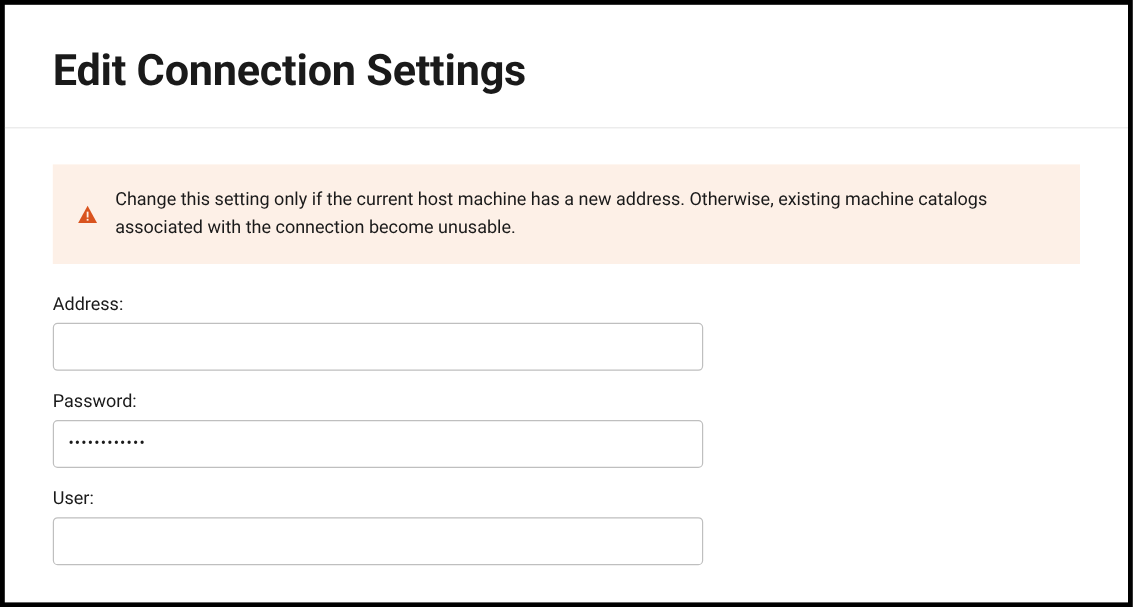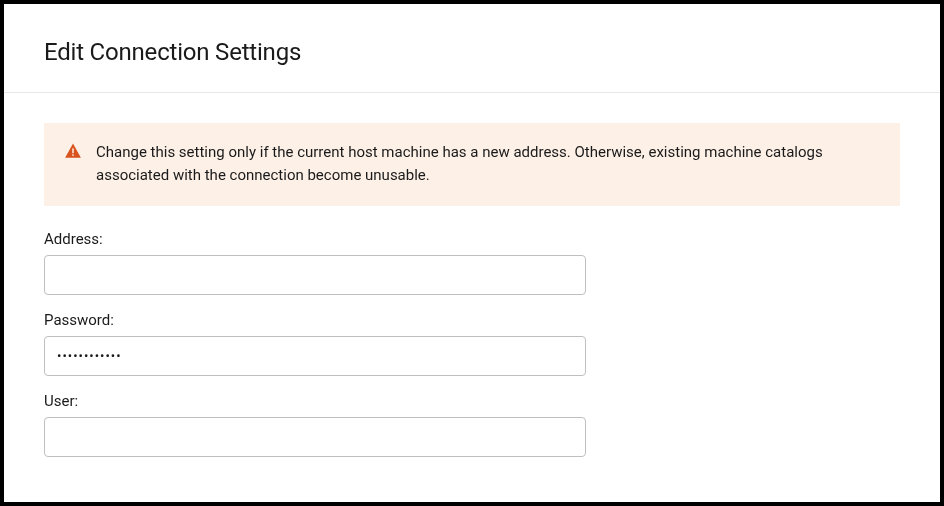--- a/index.html
+++ b/index.html
@@ -14,33 +14,33 @@
       height: 506px;
       border: 4px solid #000000;
       padding: 0;
       overflow: hidden;
     }
     .header-region {
       padding: 34px 40px 26px 40px;
       border-bottom: 1px solid #e8e8e8;
     }
     .page-title {
-      font-size: 24px;
-      font-weight: 400;
+      font-size: 36px;
+      font-weight: 700;
       color: #1a1a1a;
       letter-spacing: -0.2px;
     }
     .content-region {
       padding: 30px 40px 0 40px;
     }
     .warning-banner {
       background: #fdf0e7;
       padding: 18px 20px 18px 20px;
       display: flex;
-      align-items: flex-start;
+      align-items: center;
       gap: 14px;
       margin-bottom: 24px;
     }
     .warning-icon {
       flex-shrink: 0;
       width: 18px;
       height: 18px;
       margin-top: 1px;
     }
     .warning-icon svg {

